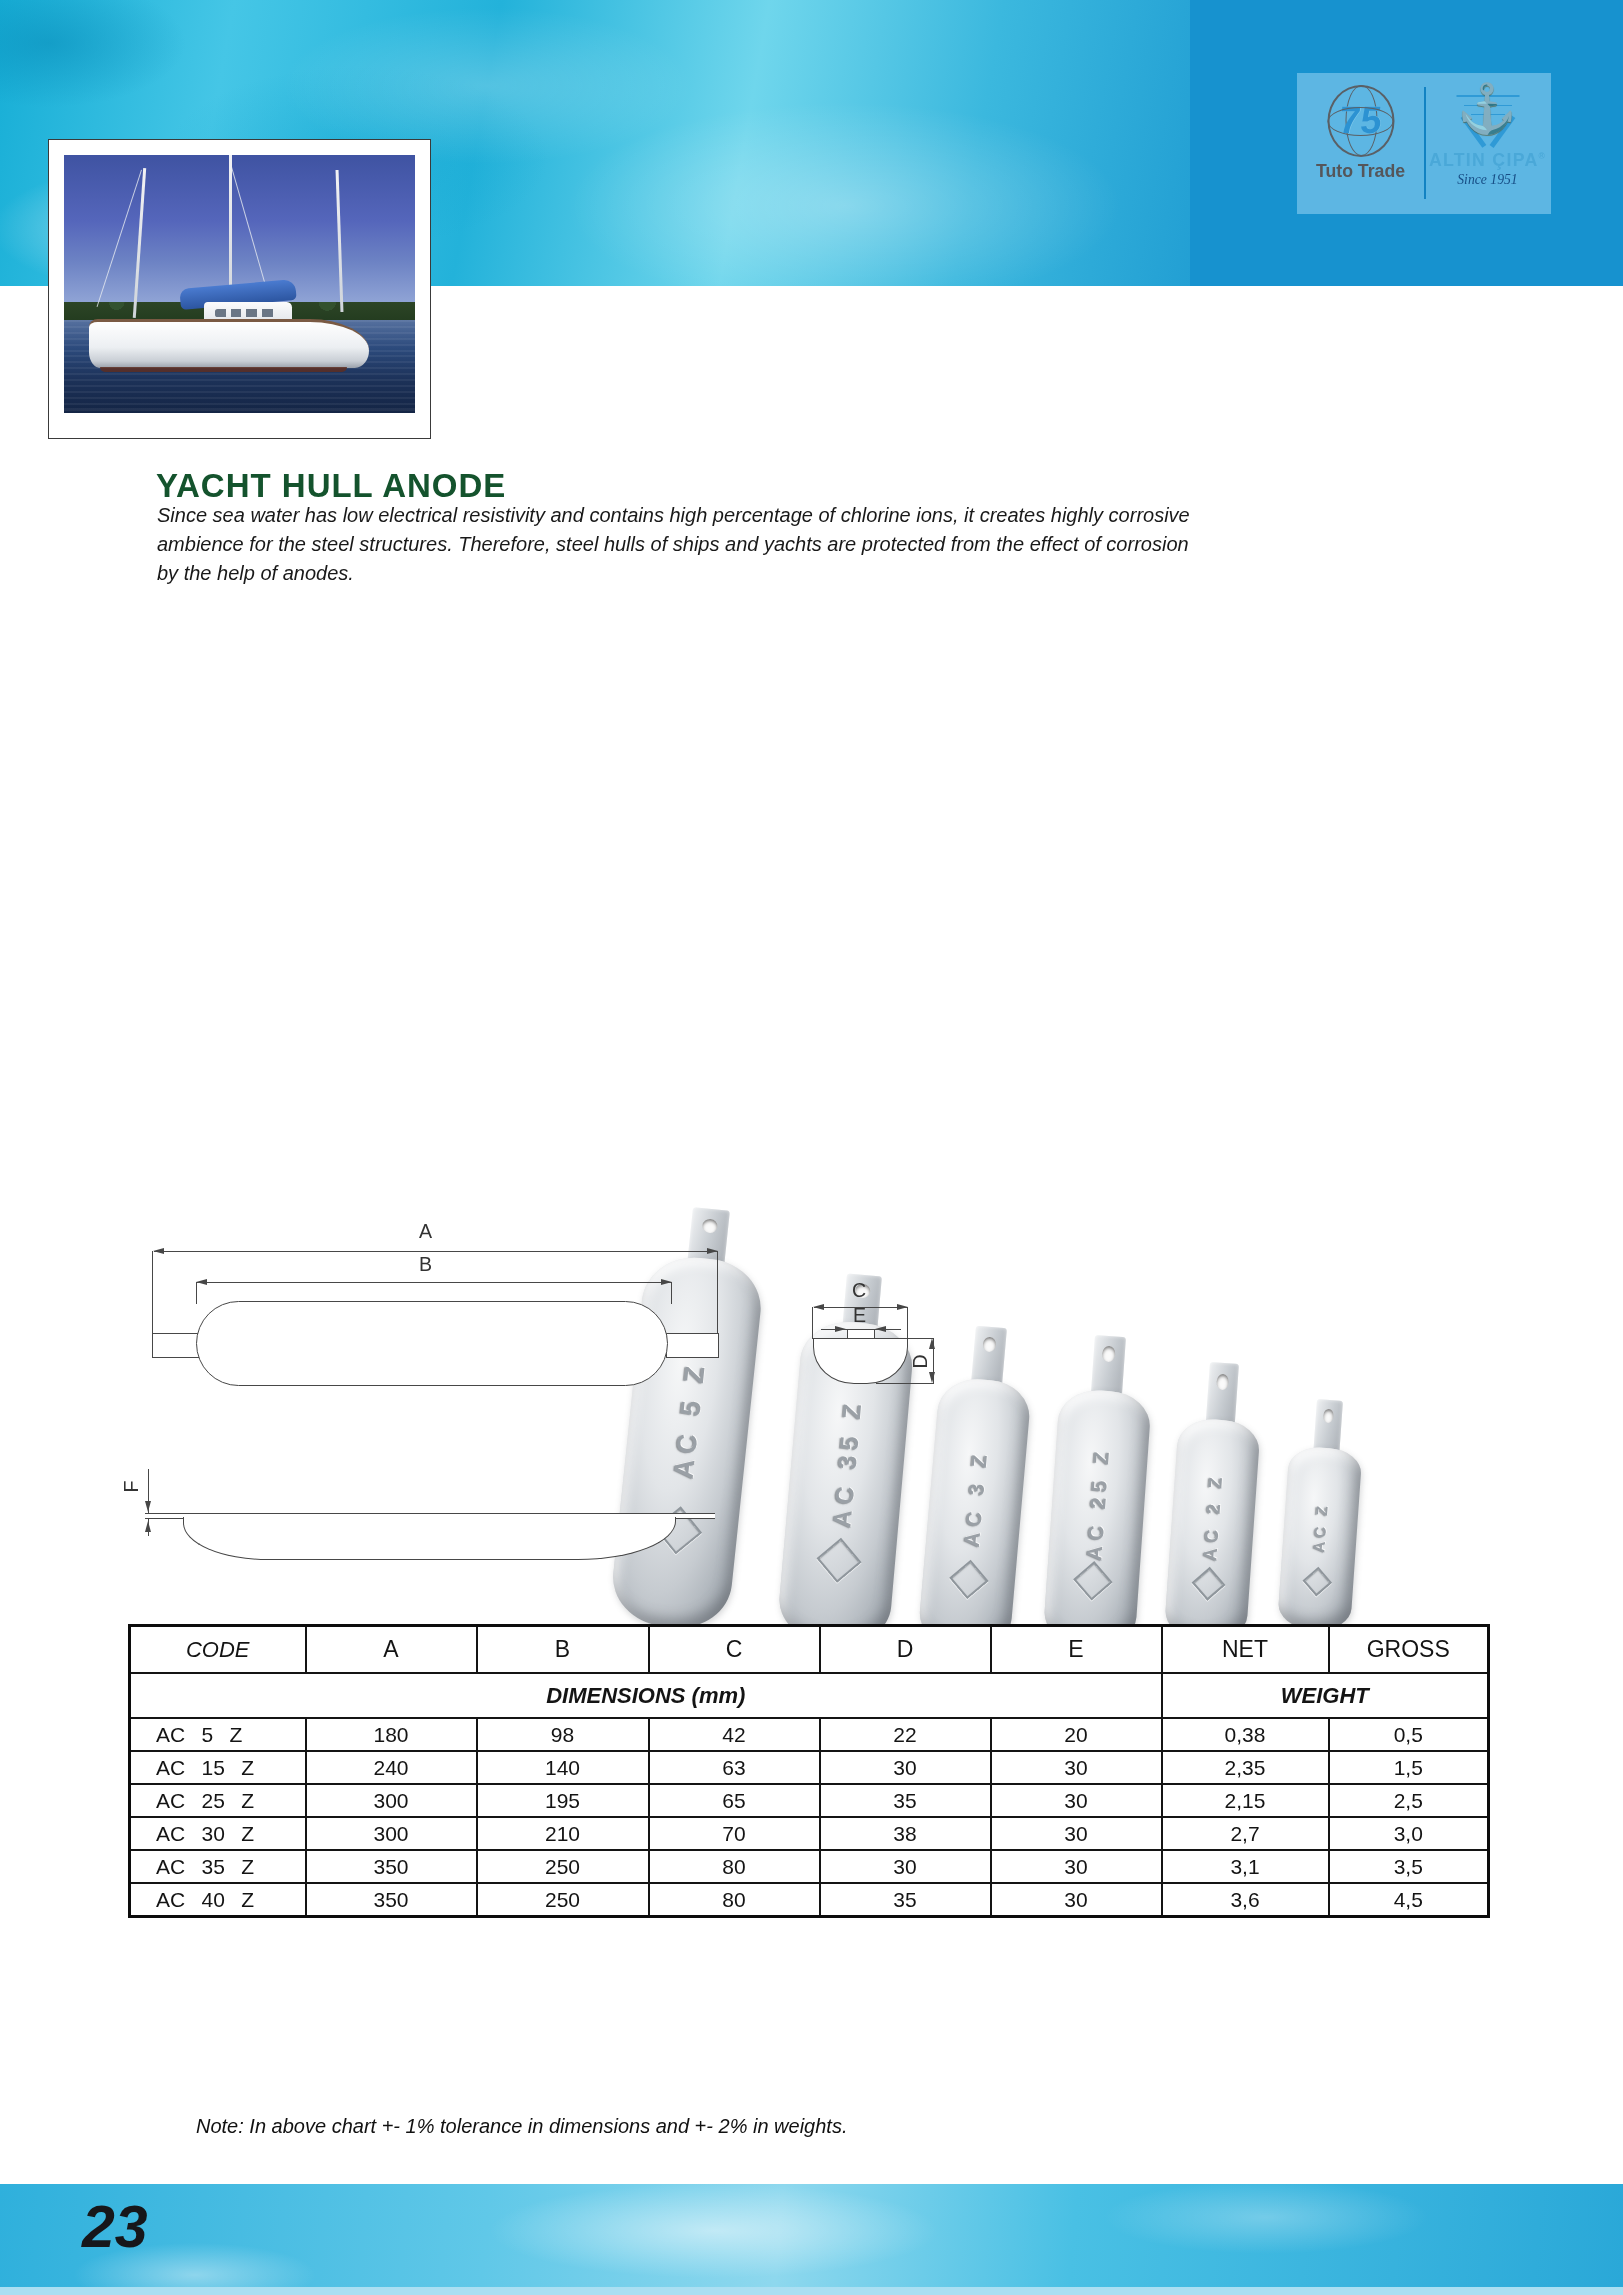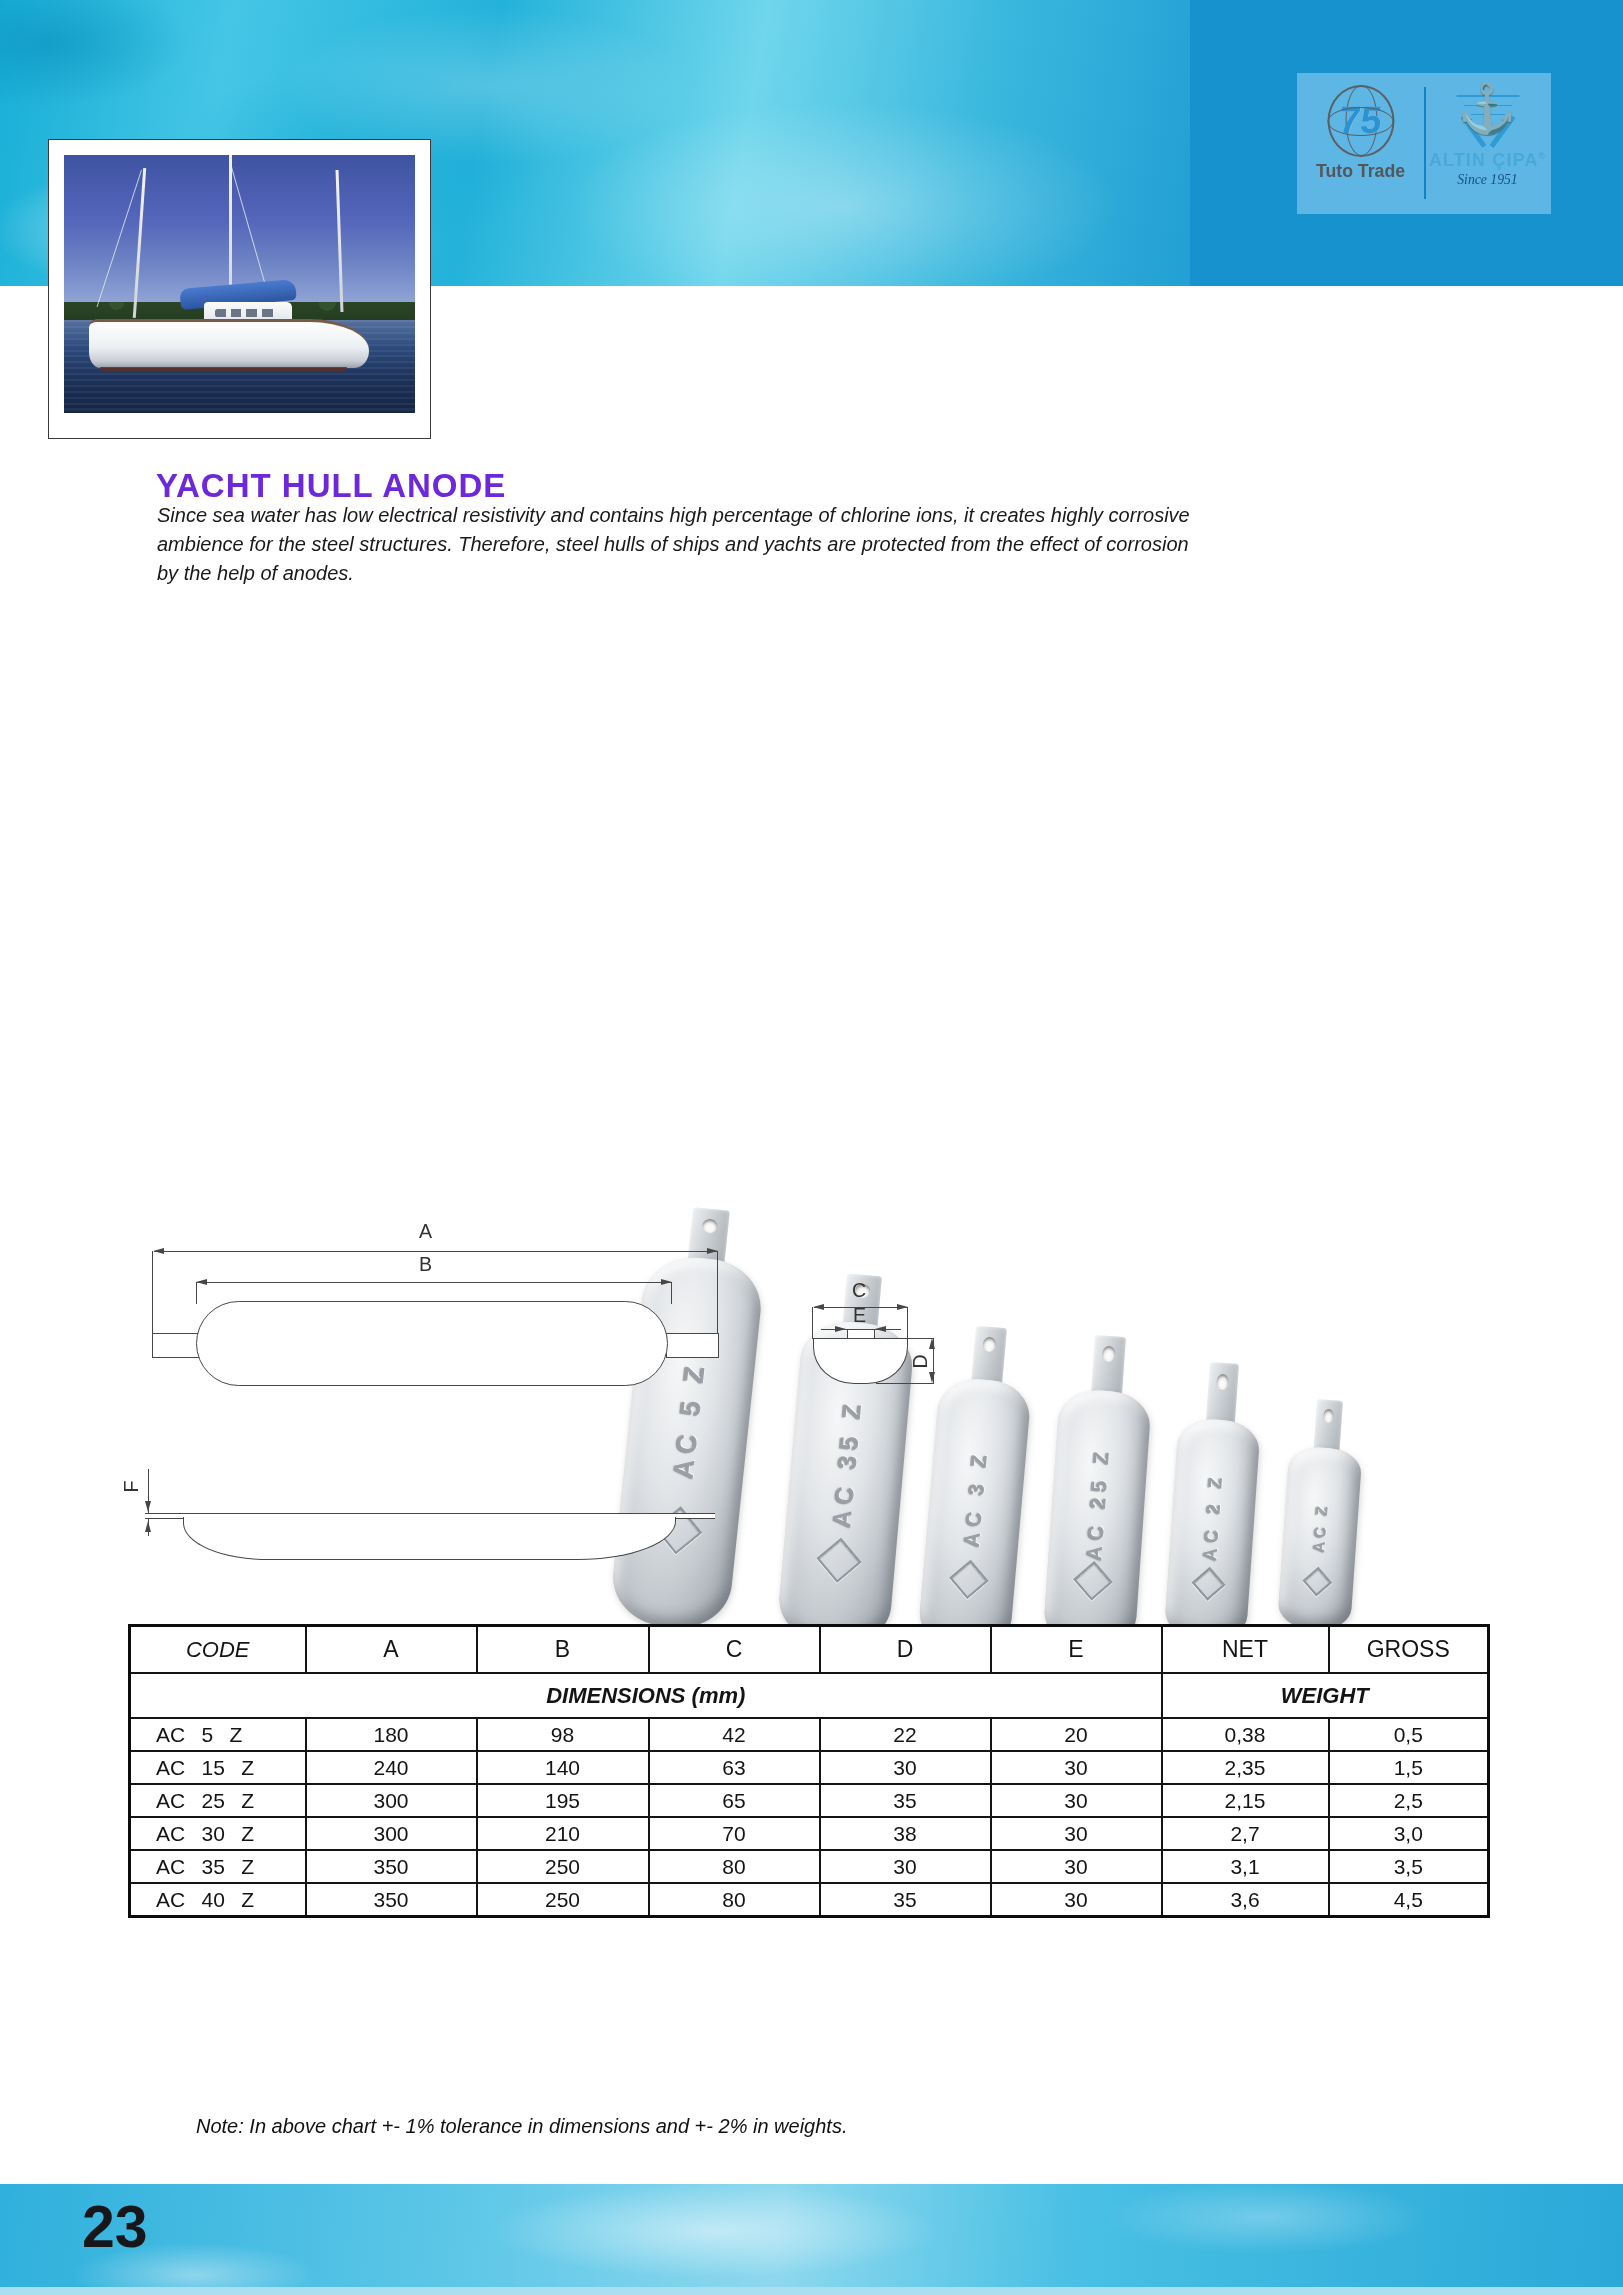--- a/index.html
+++ b/index.html
@@ -74,21 +74,21 @@
   .yp-cabin::after{content:"";position:absolute;left:12%;top:30%;width:70%;height:36%;
     background:repeating-linear-gradient(90deg,#6a7685 0 10.5px,transparent 10.5px 15.7px);border-radius:2.6px;}
   .yp-hull{position:absolute;left:7%;top:63.5%;width:80%;height:19%;
     background:linear-gradient(#fefefe 0%,#eceff2 55%,#c9ced5 85%,#9aa1ab 100%);
     border-radius:14.4px 98px 23.5px 19.6px / 13px 52px 29px 26px;border-top:3.3px solid #7a5a43;box-sizing:border-box;}
   .yp-hull::after{content:"";position:absolute;left:4%;bottom:-3.9px;width:88%;height:5.2px;background:#5d2e22;
     border-radius:0 0 26px 26px;opacity:.85;}
 
   
   .section-heading{position:absolute;left:156px;top:467px;font-size:33px;font-weight:700;
-    color:#6d28d9;letter-spacing:1px;}
+    color:#14532d;letter-spacing:1px;}
   .intro-paragraph{position:absolute;left:157px;top:501px;width:1037px;font-size:20px;line-height:29px;
     font-style:italic;color:#191919;}
 
   
   .anodes-photo{position:absolute;left:0;top:589px;width:1623px;height:589px;}
   .anode{position:absolute;display:flex;flex-direction:column;align-items:center;transform-origin:50% 0;}
   .strap{position:relative;background:linear-gradient(100deg,#eef0f2,#c6cbd0 55%,#a9aeb4);
     border-radius:3.3px;box-shadow:inset 0 0 3.9px rgba(255,255,255,.6);}
   .strap .hole{position:absolute;left:50%;transform:translateX(-50%);width:42%;height:24%;
     background:#fafafa;border-radius:50%;box-shadow:inset 0 2px 3.3px rgba(60,60,60,.65);}
@@ -151,21 +151,21 @@
 
   
   .note{position:absolute;left:196px;top:2115px;font-size:20px;font-style:italic;font-weight:400;color:#111;}
   .footer-water{position:absolute;left:0;top:2184px;width:1623px;height:111px;
     background:
       radial-gradient(ellipse 340px 72px at 44% 42%, rgba(255,255,255,.50), transparent 66%),
       radial-gradient(ellipse 196px 52px at 12% 82%, rgba(255,255,255,.40), transparent 62%),
       radial-gradient(ellipse 262px 59px at 78% 30%, rgba(255,255,255,.28), transparent 62%),
       linear-gradient(95deg,#2fb0dc 0%,#60c8e8 30%,#8ed8ee 48%,#49c0e4 66%,#2aa8d8 100%);}
   .footer-strip{position:absolute;left:0;bottom:0;width:100%;height:7.8px;background:#aadff2;}
-  .page-number{position:absolute;left:82px;top:2193px;font-size:59px;font-weight:700;
+  .page-number{position:absolute;left:82px;top:2193px;font-size:59px;font-weight:700;font-style:italic;
     color:#17171a;}
 </style>
 </head>
 <body>
 
 <div class="page">
 
   <div class="header-water">
     <div class="header-blue-band">
       <div class="logo-panel">

